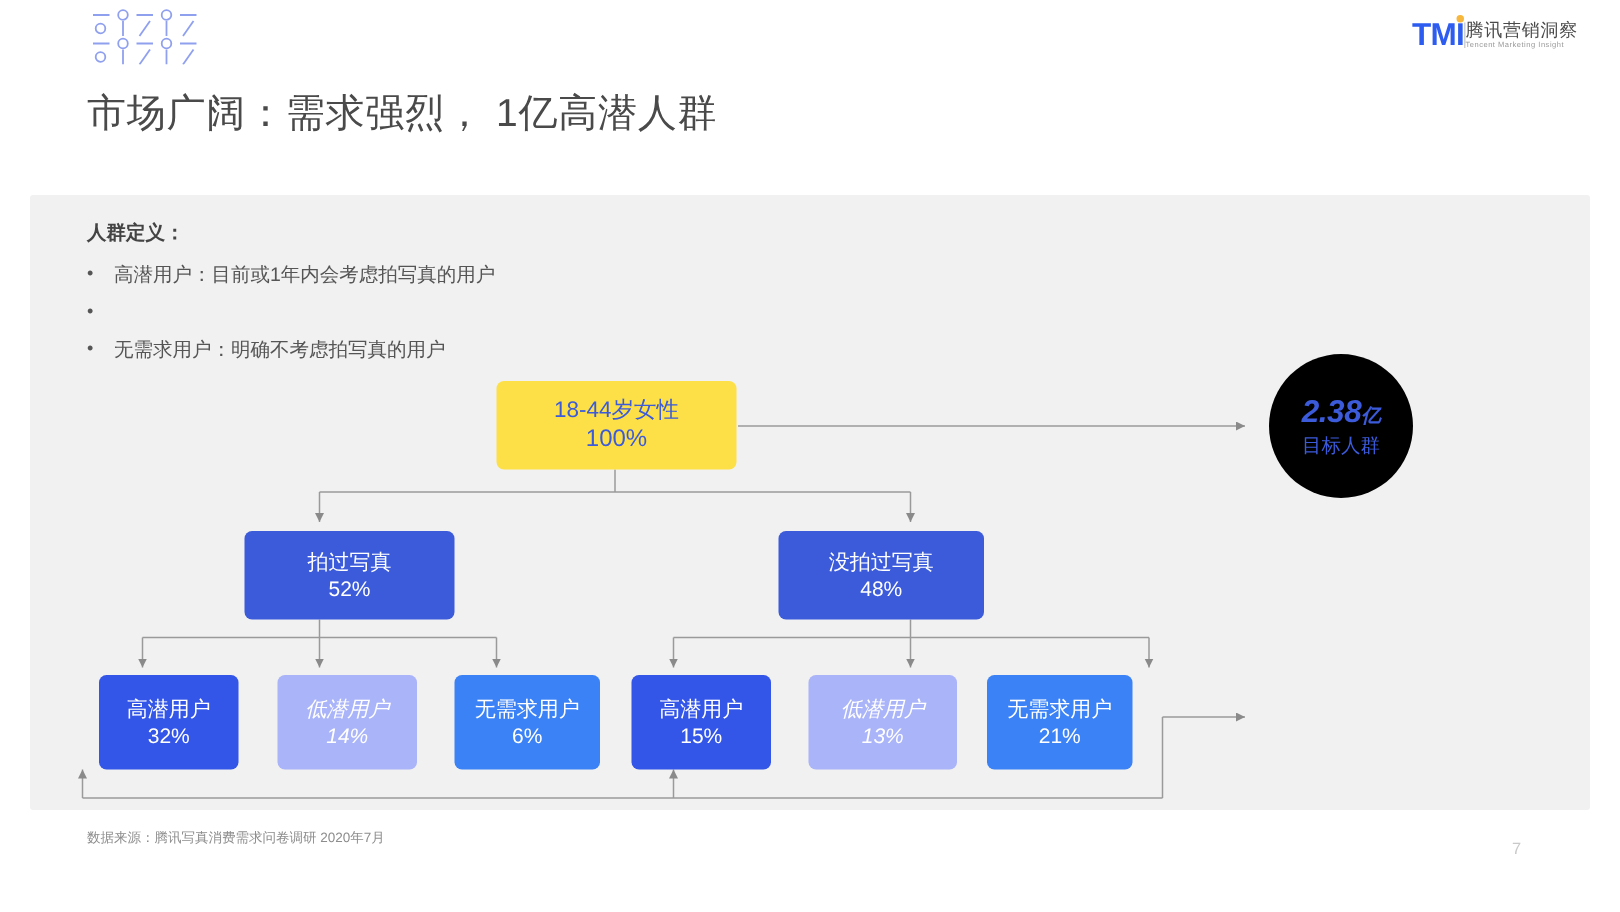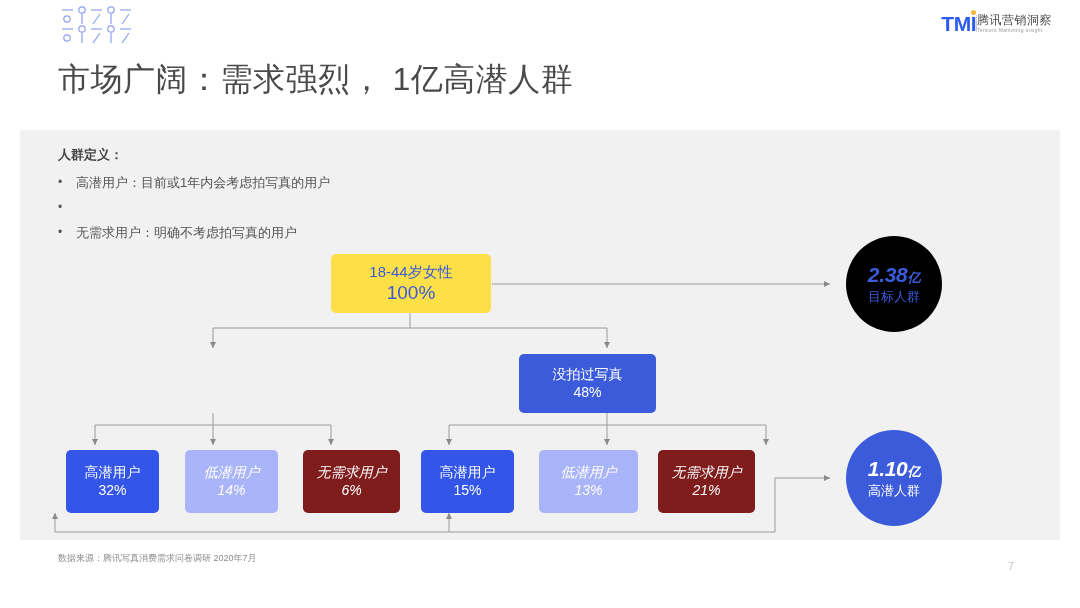--- a/index.html
+++ b/index.html
@@ -36,21 +36,21 @@
   .tmi-divider { width: 1px; height: 17px; background: #cfcfcf; }
   .tmi-cn {
     display: flex; flex-direction: column; gap: 1px;
   }
   .tmi-cn .cn { font-size: 12px; color: #4a4a4a; letter-spacing: 0.5px; line-height: 1.05; }
   .tmi-cn .en { font-size: 5px; color: #9a9a9a; letter-spacing: 0.35px; line-height: 1; }
 
   
   .page-title {
     position: absolute; left: 58px; top: 58px;
-    font-size: 32px; color: #4a4a4a; letter-spacing: 0.5px;
+    font-size: 26px; color: #4a4a4a; letter-spacing: 0.5px;
     font-weight: 400;
   }
 
   
   .card {
     position: absolute; left: 20px; top: 130px;
     width: 1040px; height: 410px;
     background: #f1f1f1; border-radius: 2px;
   }
   .card-footer {
@@ -80,26 +80,26 @@
     align-items: center; justify-content: center;
     border-radius: 5px;
     line-height: 1.28;
     text-align: center;
   }
   .node .n-label { font-size: 14px; }
   .node .n-value { font-size: 14px; }
 
   .node-root { background: #fde047; color: #3b5bdb; }
   .node-root .n-label { font-size: 15px; }
-  .node-root .n-value { font-size: 19px; }
+  .node-root .n-value { font-size: 16px; }
 
   .node-blue   { background: #3b5bdb; color: #ffffff; }
   .node-blue2  { background: #3355e8; color: #ffffff; }
   .node-light  { background: #aab4f8; color: #ffffff; font-style: italic; }
-  .node-gray   { background: #7f1d1d; color: #ffffff; font-style: italic; }
+  .node-gray   { background: #3b82f6; color: #ffffff; }
 
   .circle {
     position: absolute;
     width: 96px; height: 96px; border-radius: 50%;
     display: flex; flex-direction: column;
     align-items: center; justify-content: center;
     text-align: center;
   }
   .circle-yellow { background: #000000; color: #3b5bdb; }
   .circle-blue   { background: #3b5bdb; color: #ffffff; }
@@ -218,20 +218,24 @@
           <line x1="755" y1="402" x2="755" y2="348"></line>
           <line x1="755" y1="348" x2="810" y2="348" marker-end="url(#arr)"></line>
         </g>
       </svg>
 
       <div class="node node-root" style="left:311px; top:124px; width:160px; height:59px;">
         <div class="n-label">18-44岁女性</div>
         <div class="n-value">100%</div>
       </div>
 
+      <div class="node node-blue" style="left:143px; top:224px; width:140px; height:59px;">
+        <div class="n-label">拍过写真</div>
+        <div class="n-value">52%</div>
+      </div>
       <div class="node node-blue" style="left:499px; top:224px; width:137px; height:59px;">
         <div class="n-label">没拍过写真</div>
         <div class="n-value">48%</div>
       </div>
 
       <div class="node node-blue2" style="left:46px; top:320px; width:93px; height:63px;">
         <div class="n-label">高潜用户</div>
         <div class="n-value">32%</div>
       </div>
       <div class="node node-light" style="left:165px; top:320px; width:93px; height:63px;">
@@ -254,24 +258,20 @@
       <div class="node node-gray" style="left:638px; top:320px; width:97px; height:63px;">
         <div class="n-label">无需求用户</div>
         <div class="n-value">21%</div>
       </div>
 
       <div class="circle circle-yellow" style="left:826px; top:106px;">
         <div class="c-num"><span>2.38</span><span class="unit">亿</span></div>
         <div class="c-cap">目标人群</div>
       </div>
 
-      <div class="circle circle-blue" style="left:826px; top:300px;">
-        <div class="c-num"><span>1.10</span><span class="unit">亿</span></div>
-        <div class="c-cap">高潜人群</div>
-      </div>
 
     </div>
   </div>
 
   <div class="card-footer"></div>
 
   <div class="source">数据来源：腾讯写真消费需求问卷调研 2020年7月</div>
   <div class="page-num">7</div>
 
 </div>

